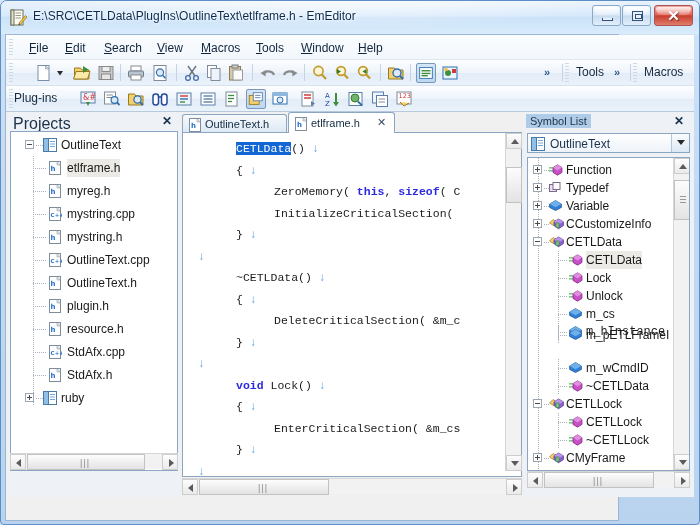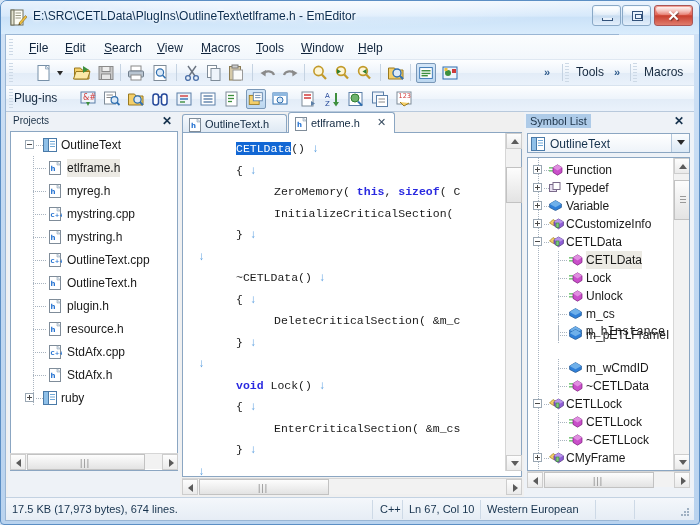--- a/index.html
+++ b/index.html
@@ -98,21 +98,21 @@
   .tsep { position:absolute; top:4px; width:1px; height:17px; background:#c5d3e2; }
   .tbtn { position:absolute; top:3px; width:20px; height:20px; cursor:default; }
   .tbtn.pressed { border:1px solid #7a98b8; border-radius:2px;
     background: linear-gradient(to bottom,#d4e6f8,#bcd7f0); }
   .tlabel { position:absolute; top:5px; font-size:12px; color:#15293f; cursor:default; white-space:nowrap;}
   .chev { position:absolute; top:6px; font-size:11px; color:#2f5b8c; cursor:default; font-weight:bold;}
 
   
   #panes { position:absolute; left:0; top:77px; width:688px; height:385px; }
 
-  .pane-title { position:absolute; font-size:10px; color:#1b3147; cursor:default; }
+  .pane-title { position:absolute; font-size:16px; color:#1b3147; cursor:default; }
   .pane-close { position:absolute; font-size:12px; font-weight:bold; color:#16324d; cursor:default; }
 
   
   #projects-pane { position:absolute; left:2px; top:0; width:172px; height:385px; background:#eef2f7; }
   #projects-head { position:absolute; left:0; top:0; width:172px; height:19px; }
   #projects-tree {
     position:absolute; left:2px; top:19px; width:168px; height:340px;
     background:#fff; border:1px solid #8ba6c2; overflow:hidden;
   }
   .tnode { position:absolute; height:18px; line-height:18px; white-space:nowrap; font-size:12px; color:#1a1a1a; cursor:default;}
@@ -988,34 +988,15 @@
           <div class="thumb" style="left:17px; width:110px;">
             <div class="grip3" style="left:48px; top:3px;">|||</div>
           </div>
           <div class="arrow" style="right:0">
               <div class="tri right"></div>
             </div>
         </div>
       </div>
     </div>
 
-    <div id="statusbar">
-      <div class="st" style="left:6px">17.5 KB (17,973 bytes), 674 lines.</div>
-      <div class="stsep" style="left:366px"></div>
-      <div class="st" style="left:374px">C++</div>
-      <div class="stsep" style="left:396px"></div>
-      <div class="st" style="left:403px">Ln 67, Col 10</div>
-      <div class="stsep" style="left:474px"></div>
-      <div class="st" style="left:481px">Western European</div>
-      <div class="stsep" style="left:589px"></div>
-      <div class="stsep" style="left:628px"></div>
-      <div id="resize-grip">
-        <i style="left:8px;top:8px"></i>
-          <i style="left:5px;top:8px"></i>
-          <i style="left:8px;top:5px"></i>
-        <i style="left:2px;top:8px"></i>
-          <i style="left:8px;top:2px"></i>
-          <i style="left:5px;top:5px"></i>
-      </div>
-    </div>
 
   </div>
 </div>
 
 </body></html>

